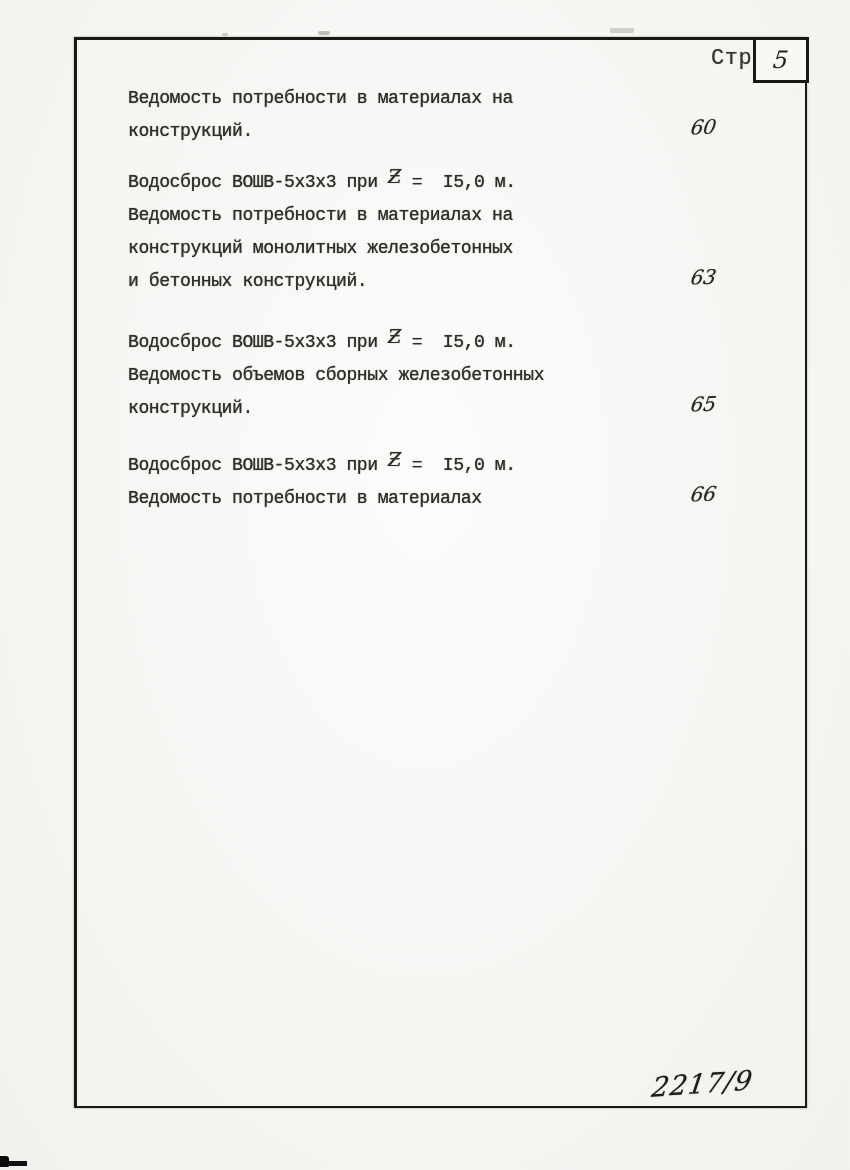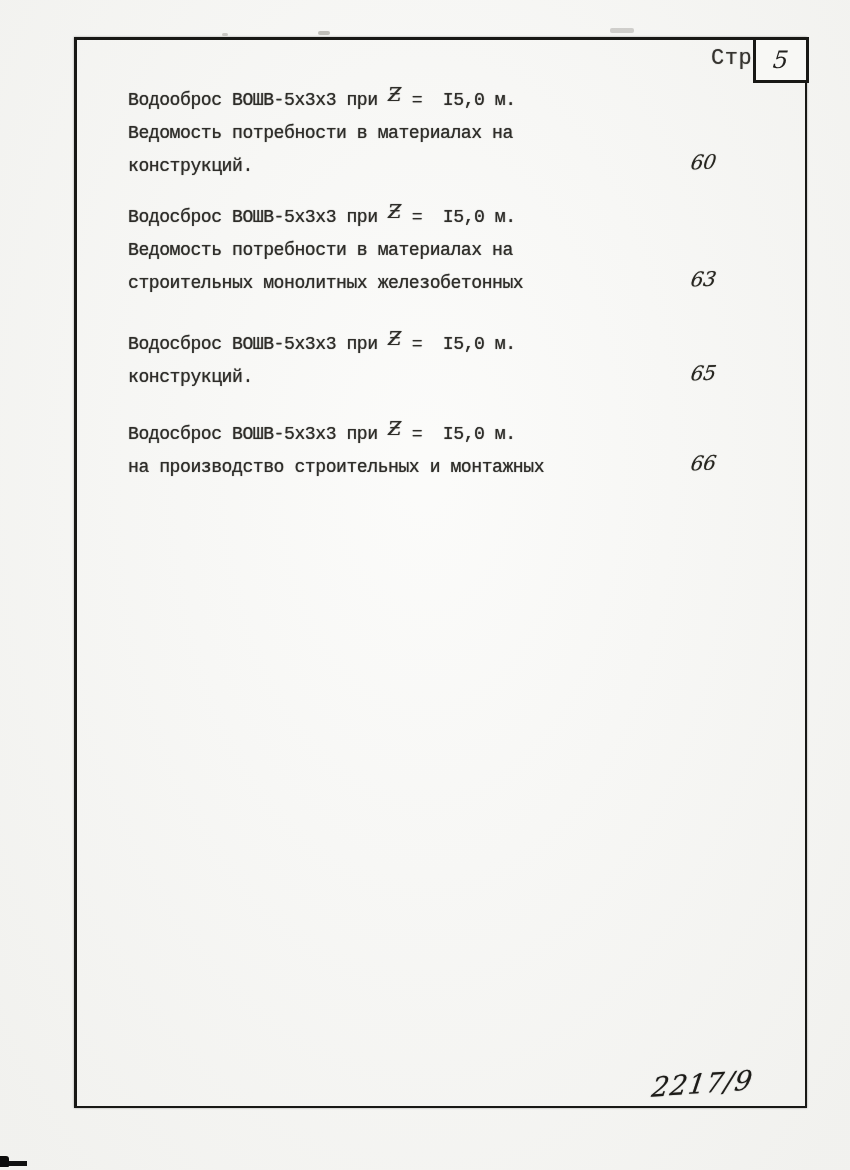--- a/index.html
+++ b/index.html
@@ -123,42 +123,43 @@
 
   <div class="page-label">Стр.</div>
 
   <div class="page-number-box">
     <span class="page-number">5</span>
   </div>
 
   <div class="content">
 
     <div class="entry">
-      <div class="t-line"><span>Водооброс ВОШВ-5х3х3 при </span><span class="z-var">Ƶ</span><span> =  I5,0 м.</span></div>
       <div class="e-line">Ведомость потребности в материалах на</div>
       <div class="e-line">конструкций.</div>
       <span class="ref">60</span>
     </div>
 
     <div class="entry">
       <div class="t-line"><span>Водосброс ВОШВ-5х3х3 при </span><span class="z-var">Ƶ</span><span> =  I5,0 м.</span></div>
       <div class="e-line">Ведомость потребности в материалах на</div>
-      <div class="e-line">строительных монолитных железобетонных</div>
+      <div class="e-line">конструкций монолитных железобетонных</div>
+      <div class="e-line">и бетонных конструкций.</div>
       <span class="ref">63</span>
     </div>
 
     <div class="entry">
       <div class="t-line"><span>Водосброс ВОШВ-5х3х3 при </span><span class="z-var">Ƶ</span><span> =  I5,0 м.</span></div>
+      <div class="e-line">Ведомость объемов сборных железобетонных</div>
       <div class="e-line">конструкций.</div>
       <span class="ref">65</span>
     </div>
 
     <div class="entry">
       <div class="t-line"><span>Водосброс ВОШВ-5х3х3 при </span><span class="z-var">Ƶ</span><span> =  I5,0 м.</span></div>
-      <div class="e-line">на производство строительных и монтажных</div>
+      <div class="e-line">Ведомость потребности в материалах</div>
       <span class="ref">66</span>
     </div>
 
   </div>
 
   <div class="doc-number">2217/9</div>
 
   <div class="artifact-bar"></div>
   <div class="artifact-blob"></div>
   <div class="speck speck1"></div>

